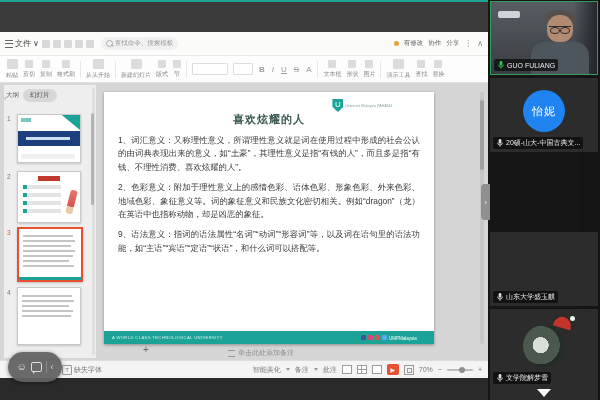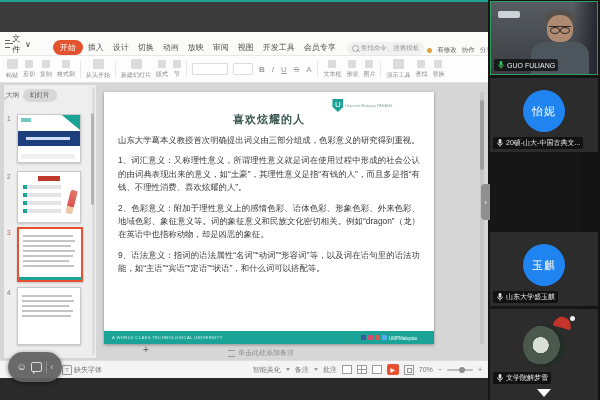--- a/index.html
+++ b/index.html
@@ -6,21 +6,21 @@
   body{width:600px;height:400px;position:relative;overflow:hidden;background:#141414;
        font-family:"Liberation Sans",sans-serif;-webkit-font-smoothing:antialiased}
   .abs{position:absolute}
 
   
   .share{left:0;top:0;width:488px;height:378px;background:#fff}
   .share-topline{left:0;top:0;width:488px;height:2px;background:#1fa392}
   .titlebar{left:0;top:2px;width:488px;height:30px;background:#3b3b3b}
 
   .menubar{left:0;top:32px;width:488px;height:24px;background:#fbfbfa;border-bottom:1px solid #e7e7e7;
-           display:flex;align-items:flex-end;font-size:8px;color:#555;padding:0 5px;box-sizing:border-box;gap:3px}
+           display:flex;align-items:center;font-size:8px;color:#555;padding:0 5px;box-sizing:border-box;gap:3px}
   .mb-file{display:flex;align-items:center;gap:2px;color:#444}
   .hamb{width:8px;height:6px;border-top:1px solid #666;border-bottom:1px solid #666;position:relative}
   .hamb::after{content:"";position:absolute;left:0;top:2px;width:8px;height:1px;background:#666}
   .qicon{width:8px;height:8px;background:#d9d9d9;border-radius:1px;display:inline-block}
   .tabs{display:flex;align-items:center;gap:1px;margin-left:4px}
   .tab{padding:2px 4px;color:#555;white-space:nowrap}
   .tab.active{background:#e2532d;color:#fff;border-radius:9px;padding:2px 7px}
   .msearch{margin-left:4px;background:#f1f1f1;border-radius:8px;color:#9a9a9a;font-size:6.5px;
            padding:2px 5px;display:flex;align-items:center;gap:2px;white-space:nowrap}
   .lens{width:5px;height:5px;border:1px solid #aaa;border-radius:50%;position:relative}
@@ -153,32 +153,20 @@
     <div class="mb-file">
       <span class="hamb"></span>
       <span>文件</span>
       <span>∨</span>
     </div>
     <span class="qicon"></span>
     <span class="qicon"></span>
     <span class="qicon"></span>
     <span class="qicon"></span>
     <span class="qicon"></span>
-    <div class="tabs">
-      <span class="tab active">开始</span>
-      <span class="tab">插入</span>
-      <span class="tab">设计</span>
-      <span class="tab">切换</span>
-      <span class="tab">动画</span>
-      <span class="tab">放映</span>
-      <span class="tab">审阅</span>
-      <span class="tab">视图</span>
-      <span class="tab">开发工具</span>
-      <span class="tab">会员专享</span>
-    </div>
     <div class="msearch">
       <span class="lens"></span>
       <span>查找命令、搜索模板</span>
     </div>
     <div class="mright">
       <span class="odot"></span>
       <span>有修改</span>
       <span>协作</span>
       <span>分享</span>
       <span class="mglyph">⋮</span>
@@ -312,21 +300,20 @@
 
   <div class="abs slideview">
     <div class="ump-logo">
       <div class="ump-shield">
           <span>U</span>
         </div>
       <div class="ump-text">Universiti Malaysia PAHANG</div>
     </div>
     <div class="slide-title">喜欢炫耀的人</div>
     <div class="slide-body">
-      <p>山东大学葛本义教授首次明确提出词义由三部分组成，色彩意义的研究得到重视。</p>
       <p>1、词汇意义：又称理性意义，所谓理性意义就是词在使用过程中形成的社会公认的由词典表现出来的意义，如“土豪”，其理性意义是指“有钱的人”，而且多是指“有钱、不理性消费、喜欢炫耀的人”。</p>
       <p>2、色彩意义：附加于理性意义上的感情色彩、语体色彩、形象色彩、外来色彩、地域色彩、象征意义等。词的象征意义和民族文化密切相关。例如“dragon”（龙）在英语中也指称动物，却是凶恶的象征。</p>
       <p>9、语法意义：指词的语法属性“名词”“动词”“形容词”等，以及词在语句里的语法功能，如“主语”“宾语”“定语”“状语”，和什么词可以搭配等。</p>
     </div>
     <div class="slide-footer">
       <span class="sf-left">A WORLD CLASS TECHNOLOGICAL UNIVERSITY</span>
       <div class="sf-right">
         <span class="soc" style="background:#3b5998"></span>
         <span class="soc" style="background:#d6496f"></span>
         <span class="soc" style="background:#d9534f"></span>
@@ -412,21 +399,20 @@
         <rect x="4" y="1" width="4" height="7" rx="2" fill="#dcdcdc"></rect>
         <path d="M2.5 6.5a3.5 3.5 0 0 0 7 0" fill="none" stroke="#dcdcdc" stroke-width="1.4"></path>
         <line x1="6" y1="10" x2="6" y2="12.5" stroke="#dcdcdc" stroke-width="1.4"></line>
       </svg>
       <span>20硕-山大-中国古典文...</span>
     </div>
   </div>
 
 
   <div class="tile" style="top:232px">
-    <div class="avatar">玉麒</div>
     <div class="plabel">
       <svg class="micline mic-slash" width="8" height="10" viewBox="0 0 12 14">
         <rect x="4" y="1" width="4" height="7" rx="2" fill="#dcdcdc"></rect>
         <path d="M2.5 6.5a3.5 3.5 0 0 0 7 0" fill="none" stroke="#dcdcdc" stroke-width="1.4"></path>
         <line x1="6" y1="10" x2="6" y2="12.5" stroke="#dcdcdc" stroke-width="1.4"></line>
       </svg>
       <span>山东大学盛玉麒</span>
     </div>
   </div>
 

